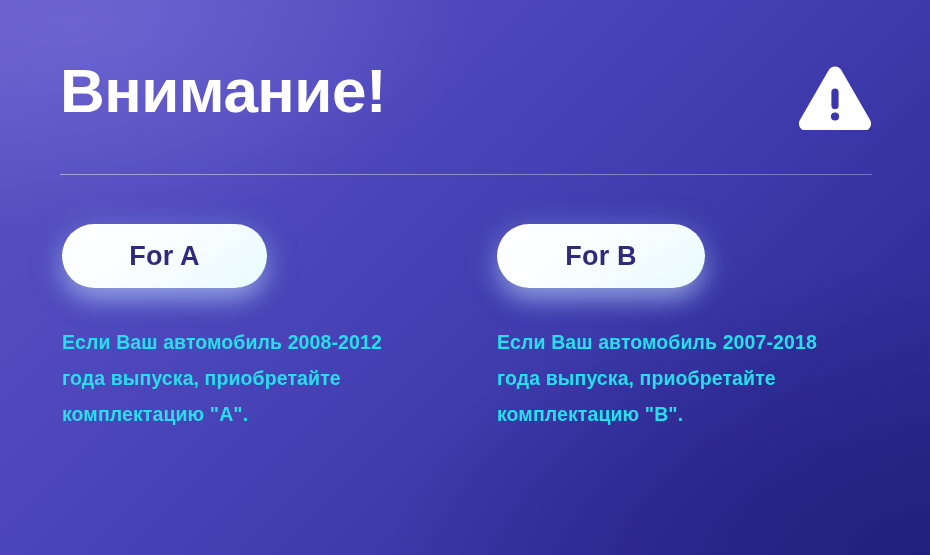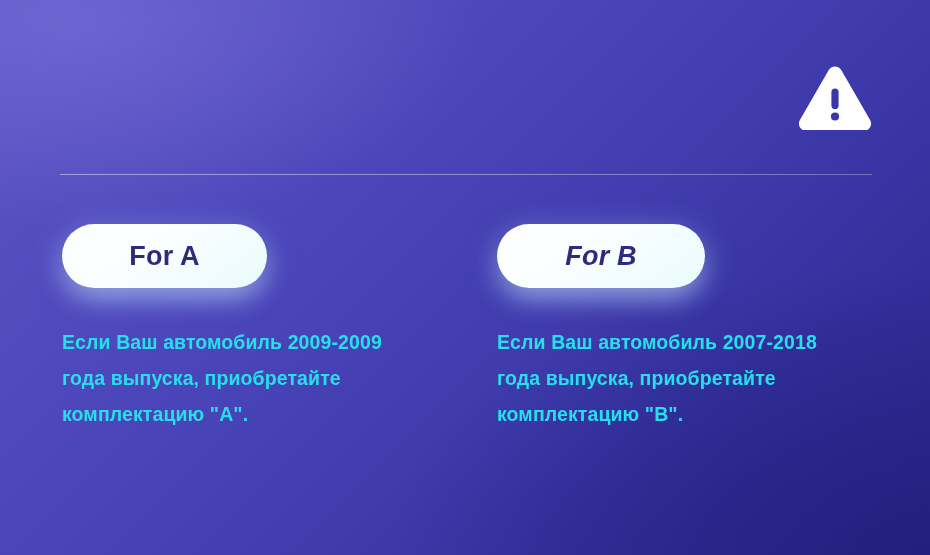--- a/index.html
+++ b/index.html
@@ -93,21 +93,21 @@
     height: 64px;
     border-radius: 34px;
     background: linear-gradient(145deg, #ffffff 0%, #fbfeff 40%, #e9fbfd 100%);
     box-shadow:
       0 14px 26px -6px rgba(200,225,255,0.50),
       0 6px 30px 2px rgba(170,205,255,0.35),
       0 2px 6px rgba(25,20,90,0.18);
     cursor: pointer;
   }
   .pill-a { width: 205px; }
-  .pill-b { width: 208px; font-style: italic; }
+  .pill-b { width: 208px; }
 
   .pill-label {
     font-size: 27px;
     font-weight: bold;
     color: #2f2a7a;
     letter-spacing: 0.2px;
     line-height: 1;
   }
 
   
@@ -120,40 +120,41 @@
     letter-spacing: 0.1px;
   }
   .desc-line { display: block; white-space: nowrap; }
 </style>
 </head>
 <body>
 
 <div class="banner">
 
   <div class="header">
+    <div class="page-title">Внимание!</div>
 
     <div class="warning-icon">
       <svg viewBox="0 0 74 64" xmlns="http://www.w3.org/2000/svg">
         <path d="M30.6 4.2 L1.9 53.9 a7.4 7.4 0 0 0 6.4 11.1 h57.4 a7.4 7.4 0 0 0 6.4 -11.1 L43.4 4.2 a7.4 7.4 0 0 0 -12.8 0 Z" fill="#ffffff"></path>
         <rect x="33.4" y="22.5" width="7.2" height="20.5" rx="3.6" fill="#3b36ab"></rect>
         <circle cx="37" cy="50.5" r="4.1" fill="#3b36ab"></circle>
       </svg>
     </div>
   </div>
 
   <div class="divider"></div>
 
   <div class="columns">
 
     <div class="column column-a">
       <div class="pill-button pill-a">
         <span class="pill-label">For A</span>
       </div>
       <div class="desc">
-        <span class="desc-line">Если Ваш автомобиль 2009-2009</span>
+        <span class="desc-line">Если Ваш автомобиль 2008-2012</span>
         <span class="desc-line">года выпуска, приобретайте</span>
         <span class="desc-line">комплектацию "A".</span>
       </div>
     </div>
 
     <div class="column column-b">
       <div class="pill-button pill-b">
         <span class="pill-label">For B</span>
       </div>
       <div class="desc">

